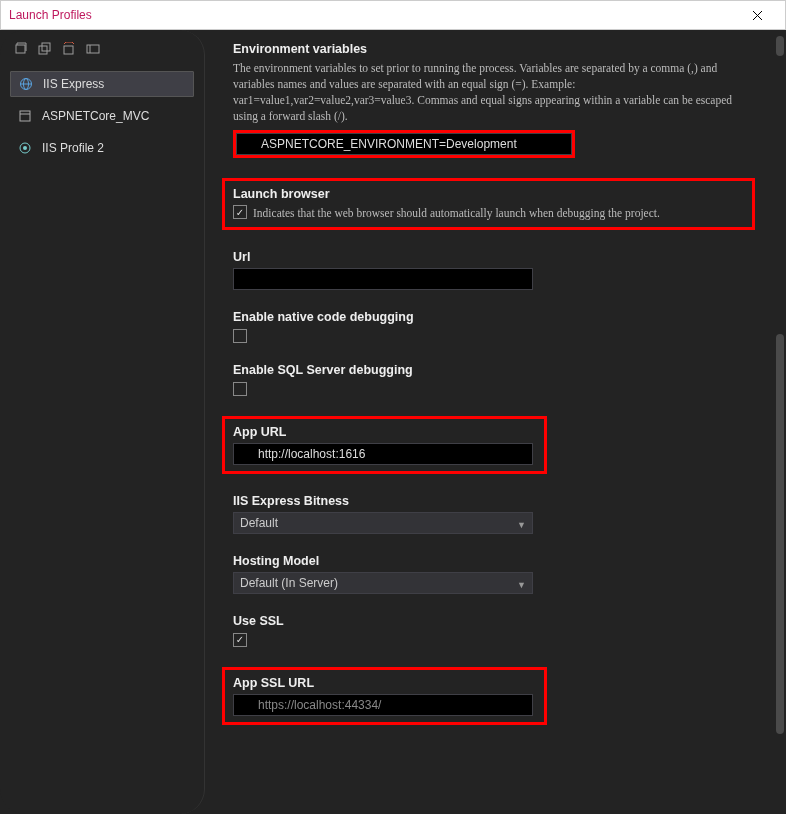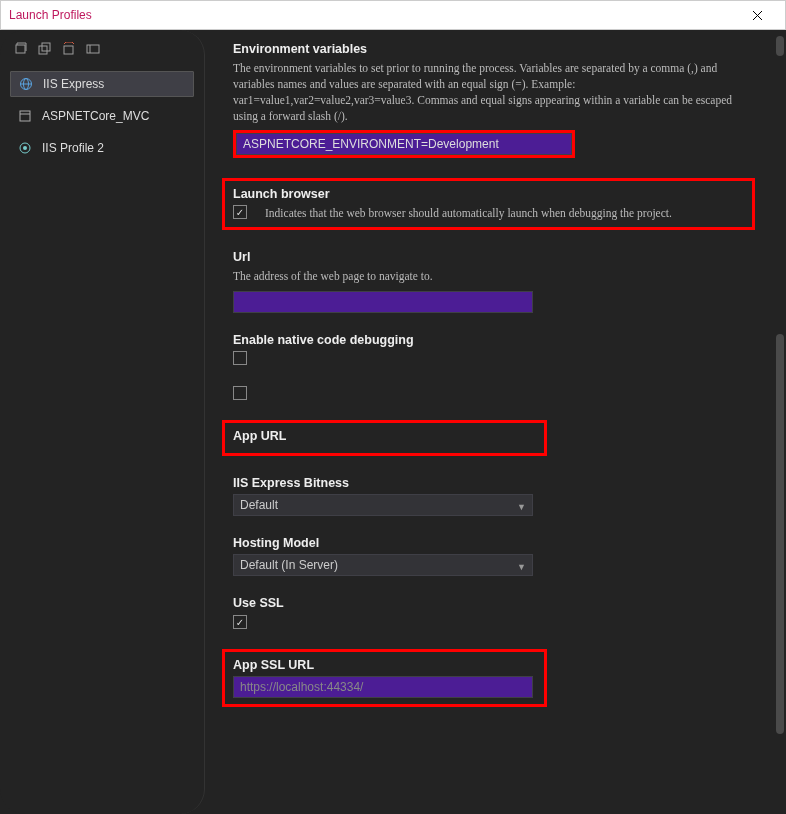--- a/index.html
+++ b/index.html
@@ -68,43 +68,43 @@
     }
     .scroll-area {
       padding: 12px 28px 20px 28px;
       height: 100%;
       overflow-y: hidden;
     }
     .section { margin-bottom: 20px; }
     .section-title { font-weight: bold; color: #eee; margin-bottom: 4px; font-size: 12.5px; }
     .section-desc { color: #bbb; font-size: 11.5px; line-height: 1.4; margin-bottom: 6px; font-family: Liberation Serif, serif; }
     .text-input {
-      background: #4c1d95; border: 1px solid #3f3f46;
+      background: #000000; border: 1px solid #3f3f46;
       color: #ddd; font-size: 12px;
-      padding: 4px 6px; width: 300px; height: 22px;
+      padding: 4px 24px; width: 300px; height: 22px;
     }
     .text-input.wide { width: 300px; }
     .text-input.readonly { color: #888; }
     .dropdown {
       background: #333337; border: 1px solid #3f3f46;
       color: #ccc; font-size: 12px;
       padding: 3px 6px; width: 300px; height: 22px;
       display: flex; justify-content: space-between; align-items: flex-end;
       cursor: pointer;
     }
     .dropdown-arrow { font-size: 9px; color: #999; }
     .checkbox {
       width: 14px; height: 14px;
       border: 1px solid #888; background: #232323;
       display: inline-flex; align-items: center; justify-content: center;
       font-size: 10px; color: #ddd; cursor: pointer;
       vertical-align: middle;
     }
     .checkbox.checked::after { content: "✓"; }
-    .checkbox-row { display: flex; align-items: flex-start; gap: 18px; }
+    .checkbox-row { display: flex; align-items: flex-start; gap: 6px; }
     .highlight {
       border: 3px solid #ff0000;
       padding: 6px 8px;
       margin-left: -11px;
     }
     .highlight.tight { padding: 0; margin-left: 0; }
     .scrollbar {
       position: absolute; right: 2px; top: 4px;
       width: 8px; bottom: 4px;
       background: transparent;
@@ -188,36 +188,37 @@
           <div class="section-title">Launch browser</div>
           <div class="checkbox-row">
             <span class="checkbox checked"></span>
             <span class="section-desc" style="margin:0;">Indicates that the web browser should automatically launch when debugging the project.</span>
           </div>
         </div>
       </div>
 
       <div class="section">
         <div class="section-title">Url</div>
-        <div class="section-desc">The address of the web page to navigate to.</div>
         <input class="text-input" value="" style="">
       </div>
 
       <div class="section">
         <div class="section-title">Enable native code debugging</div>
         <span class="checkbox"></span>
       </div>
 
       <div class="section">
+        <div class="section-title">Enable SQL Server debugging</div>
         <span class="checkbox"></span>
       </div>
 
       <div class="section">
         <div class="highlight" style="display:inline-block;width:325px;">
           <div class="section-title">App URL</div>
+          <input class="text-input" value="http://localhost:1616" style="">
         </div>
       </div>
 
       <div class="section">
         <div class="section-title">IIS Express Bitness</div>
         <div class="dropdown">
           <span>Default</span>
           <span class="dropdown-arrow">▼</span>
         </div>
       </div>

